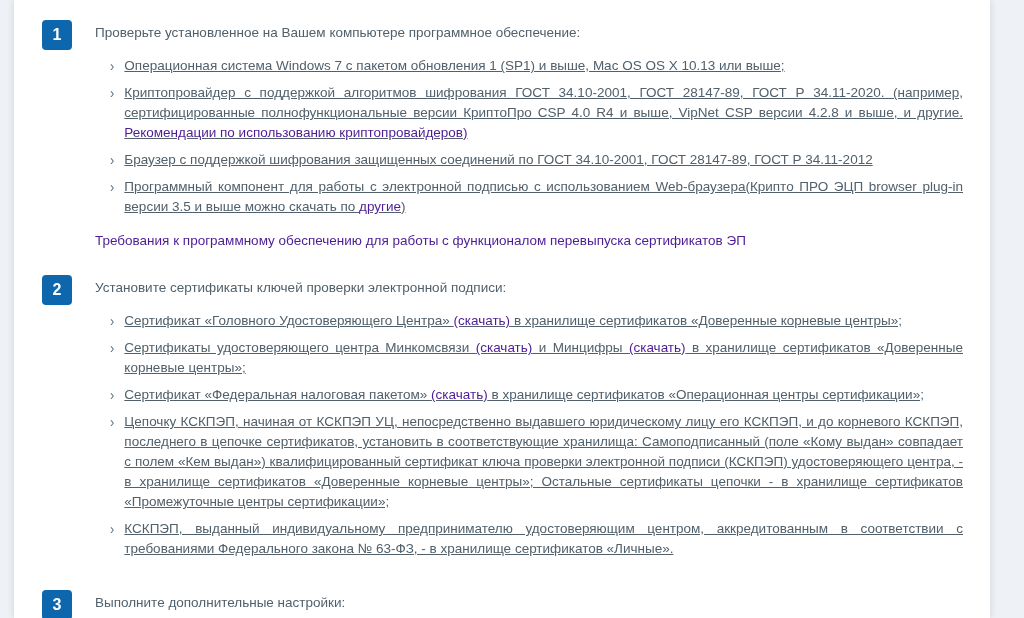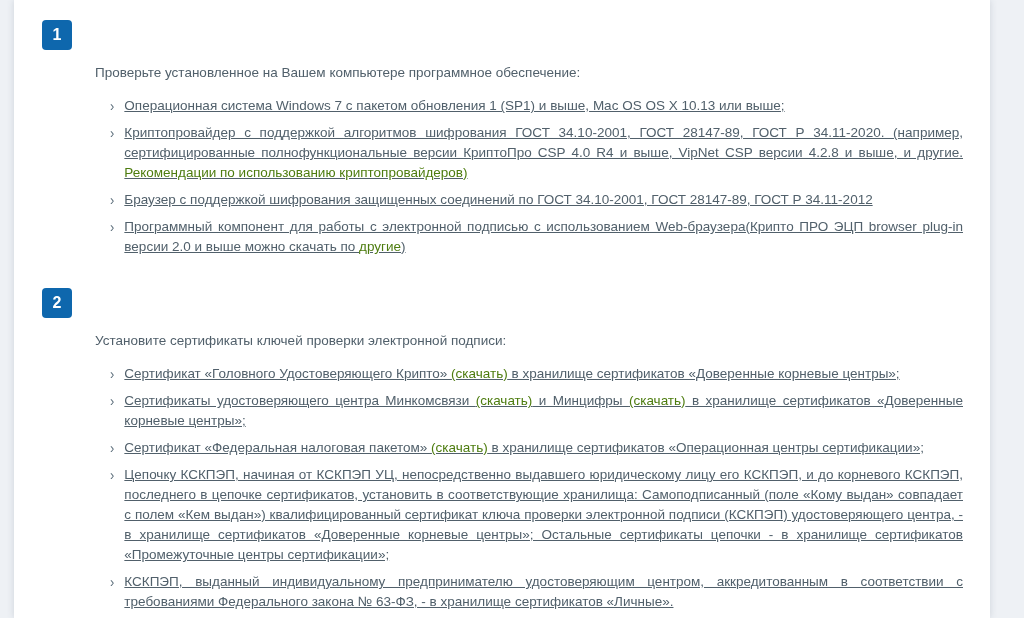--- a/index.html
+++ b/index.html
@@ -26,39 +26,39 @@
     flex: 0 0 30px;
     width: 30px; height: 30px;
     background: #0e67ad;
     color: #ffffff;
     border-radius: 4px;
     display: flex; align-items: center; justify-content: center;
     font-weight: bold; font-size: 16px;
     margin-right: 23px;
   }
   .step-content { flex: 1; min-width: 0; padding-top: 3px; }
-  .step-title { margin-bottom: 13px; line-height: 20px; margin-top: 40px; }
+  .step-title { margin-bottom: 13px; line-height: 20px; }
   .bullets { padding-left: 15px; }
   .bullet { display: flex; align-items: flex-start; margin-bottom: 7px; }
   .chev {
     flex: 0 0 auto;
     color: #5c6e7b;
     font-size: 13px;
     line-height: 20px;
     margin-right: 10px;
     transform: scaleY(1.15);
   }
   .bullet-text {
     flex: 1;
     line-height: 20px;
     text-align: justify;
     text-decoration: underline;
   }
   a.link, .link {
-    color: #4d7c0f;
+    color: #4c1d95;
     text-decoration: none;
     cursor: pointer;
   }
   .section-link {
     display: inline-block;
     margin-top: 7px;
     line-height: 20px;
   }
 </style>
 </head>
@@ -76,32 +76,32 @@
             <div class="bullet">
               <span class="chev">›</span>
               <span class="bullet-text"><span>Криптопровайдер с поддержкой алгоритмов шифрования ГОСТ 34.10-2001, ГОСТ 28147-89, ГОСТ Р 34.11-2020. (например, сертифицированные полнофункциональные версии КриптоПро CSP 4.0 R4 и выше, VipNet CSP версии 4.2.8 и выше, и другие. </span><a class="link">Рекомендации по использованию криптопровайдеров)</a></span>
             </div>
             <div class="bullet">
               <span class="chev">›</span>
               <span class="bullet-text"><span>Браузер с поддержкой шифрования защищенных соединений по ГОСТ 34.10-2001, ГОСТ 28147-89, ГОСТ Р 34.11-2012</span></span>
             </div>
             <div class="bullet">
               <span class="chev">›</span>
-              <span class="bullet-text"><span>Программный компонент для работы с электронной подписью с использованием Web-браузера(Крипто ПРО ЭЦП browser plug-in версии 2.0 и выше можно скачать по </span><a class="link">другие</a><span>)</span></span>
+              <span class="bullet-text"><span>Программный компонент для работы с электронной подписью с использованием Web-браузера(Крипто ПРО ЭЦП browser plug-in версии 3.5 и выше можно скачать по </span><a class="link">другие</a><span>)</span></span>
             </div>
-          </div></div>
+          </div><a class="link section-link">Требования к программному обеспечению для работы с функционалом перевыпуска сертификатов ЭП</a></div>
       </div>
       <div class="step">
         <div class="badge">2</div>
         <div class="step-content">
           <div class="step-title">Установите сертификаты ключей проверки электронной подписи:</div>
           <div class="bullets">
             <div class="bullet">
               <span class="chev">›</span>
-              <span class="bullet-text"><span>Сертификат «Головного Удостоверяющего Крипто» </span><a class="link">(скачать)</a><span> в хранилище сертификатов «Доверенные корневые центры»;</span></span>
+              <span class="bullet-text"><span>Сертификат «Головного Удостоверяющего Центра» </span><a class="link">(скачать)</a><span> в хранилище сертификатов «Доверенные корневые центры»;</span></span>
             </div>
             <div class="bullet">
               <span class="chev">›</span>
               <span class="bullet-text"><span>Сертификаты удостоверяющего центра Минкомсвязи </span><a class="link">(скачать)</a><span> и Минцифры </span><a class="link">(скачать)</a><span> в хранилище сертификатов «Доверенные корневые центры»;</span></span>
             </div>
             <div class="bullet">
               <span class="chev">›</span>
               <span class="bullet-text"><span>Сертификат «Федеральная налоговая пакетом» </span><a class="link">(скачать)</a><span> в хранилище сертификатов «Операционная центры сертификации»;</span></span>
             </div>
             <div class="bullet">

